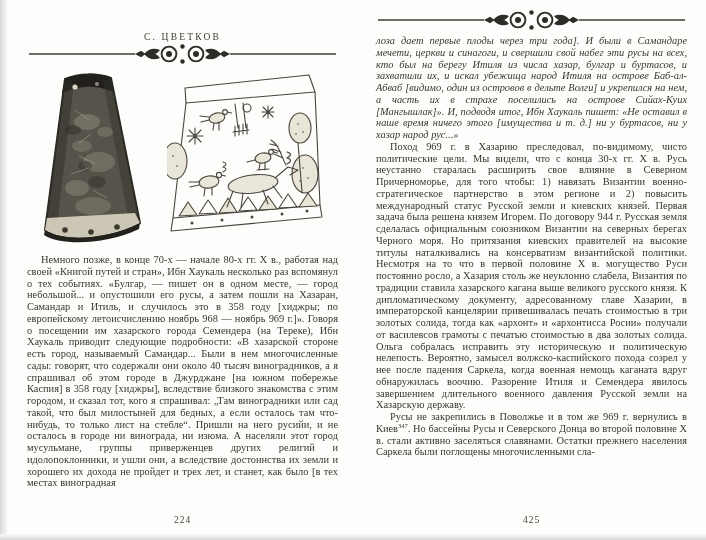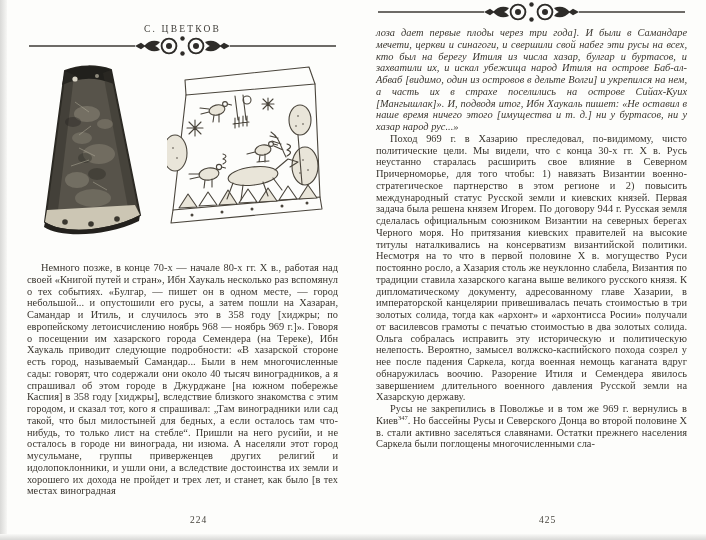--- a/index.html
+++ b/index.html
@@ -11,38 +11,38 @@
   }
   .scan-edge-left {
     position:absolute; left:0; top:0; width:7px; height:100%;
     background:linear-gradient(to right,#d9d9d7,#f7f7f5);
   }
   .scan-edge-bottom {
     position:absolute; left:0; bottom:0; width:100%; height:6px;
     background:linear-gradient(to top,#d9d9d7,#f9f9f7);
   }
   .spread { position:absolute; left:8px; top:0; width:698px; height:540px; display:flex; }
-  .page { position:relative; width:349px; height:540px; box-sizing:border-box; padding:0 19px; }
+  .page { position:relative; width:349px; height:540px; box-sizing:border-box; padding:8px 19px; }
   .running-head {
     margin-top:24px; text-align:center;
     font-size:9.5px; letter-spacing:2.2px; color:#3f3d38; white-space:nowrap;
   }
   .ornament { margin-top:1px; text-align:center; height:22px; }
   .figures { margin-top:3px; height:178px; display:flex; justify-content:center; align-items:flex-end; gap:16px; }
   .caption { margin-top:6px; text-align:center; font-size:8.8px; color:#54504a; }
   .bodytext {
     margin:0; font-size:10.4px; line-height:11.75px; text-align:justify;
     color:#3a362f;
   }
   .indent { text-indent:14px; }
-  .left-body { margin-top:24px; }
+  .left-body { margin-top:8px; }
   .right-body-first { margin-top:4px;font-style:italic; }
   sup.fn { font-size:6.5px; line-height:0; vertical-align:super; }
   .pagenum {
-    position:absolute; bottom:15px; left:16px; width:100%;
+    position:absolute; bottom:15px; left:0; width:100%;
     text-align:center; font-size:9.5px; color:#45423c; letter-spacing:1px;
   }
   svg .ln { stroke:#4a453c; stroke-width:1.1; fill:none; stroke-linecap:round; stroke-linejoin:round; }
   svg .fill-lt { fill:#e9e5d9; }
 </style>
 </head>
 <body>
 
 <div class="scan-edge-left"></div>
 <div class="scan-edge-bottom"></div>

